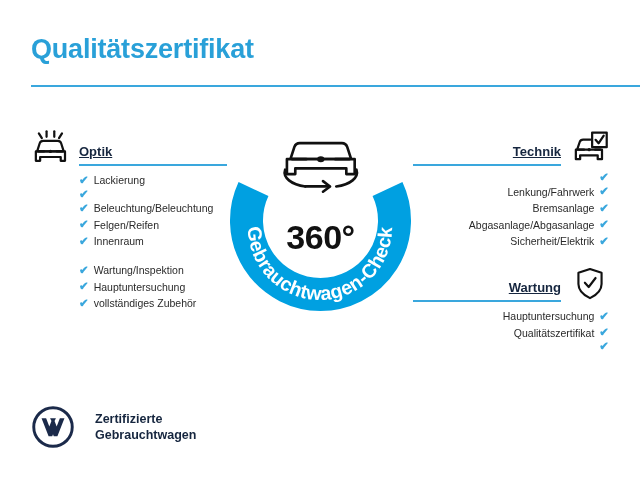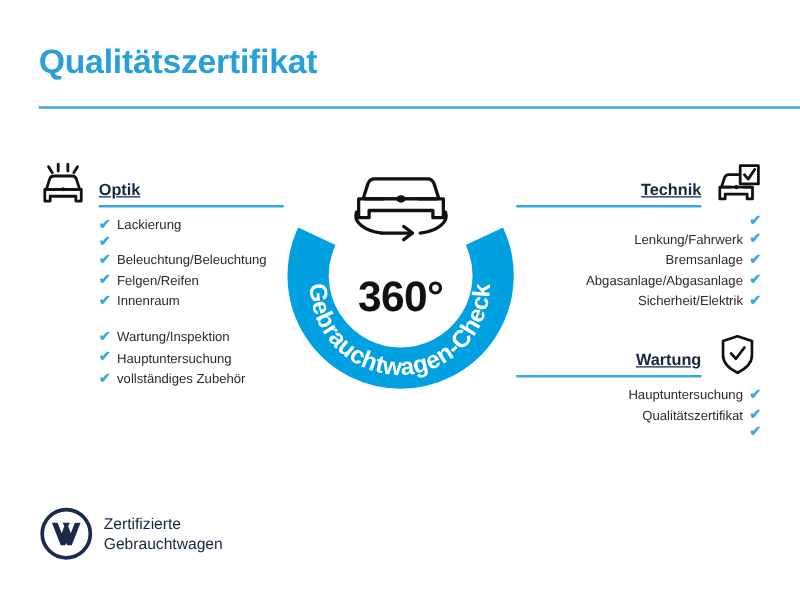--- a/index.html
+++ b/index.html
@@ -134,25 +134,26 @@
   #brand-lockup {
     position: absolute;
     left: 31px;
     top: 405px;
     display: flex;
     align-items: center;
   }
   #vw-logo { width: 44px; height: 44px; }
   #vw-logo svg { display: block; width: 100%; height: 100%; }
   #brand-text {
-    margin-left: 8px;
+    margin-left: 20px;
     font-size: 12.5px;
     line-height: 16px;
     color: #16263f;
     white-space: nowrap;
+    font-weight: bold;
   }
 </style>
 </head>
 <body>
 
 <div id="page-title">Qualitätszertifikat</div>
 <div id="header-divider"></div>
 
 <div class="section sec-optik">
   <div class="sec-head">

